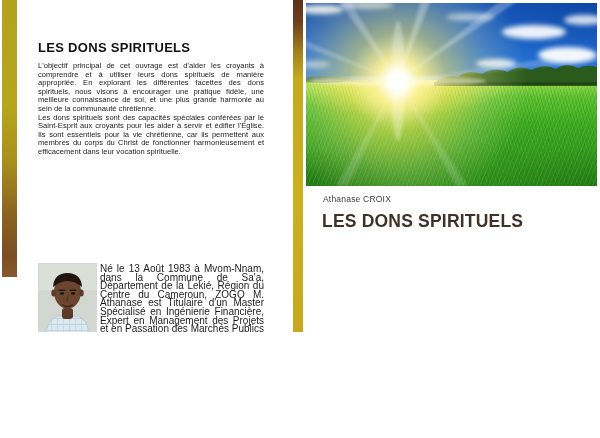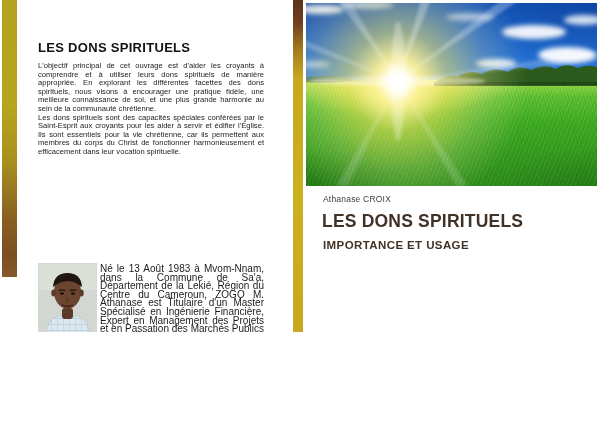--- a/index.html
+++ b/index.html
@@ -225,21 +225,20 @@
         <polygon points="92,78 150,183 162,183" opacity=".16"></polygon>
         <polygon points="92,78 30,183 42,183" opacity=".16"></polygon>
         <ellipse cx="92" cy="78" rx="88" ry="5" opacity=".4"></ellipse>
         <ellipse cx="92" cy="78" rx="7" ry="60" opacity=".3"></ellipse>
       </g>
     </svg>
   </div>
 
   <div class="abs fc-author">Athanase CROIX</div>
   <div class="abs fc-title">LES DONS SPIRITUELS</div>
-  <div class="abs fc-subtitle">IMPORTANCE ET USAGE</div>
 
   <svg class="abs publisher" width="130" height="76" viewBox="0 0 130 76">
     <defs>
       <linearGradient id="crossGrad" x1="0" y1="0" x2="0.35" y2="1">
         <stop offset="0" stop-color="#4a2a10"></stop>
         <stop offset="0.32" stop-color="#6e4414"></stop>
         <stop offset="0.58" stop-color="#9a6d16"></stop>
         <stop offset="0.78" stop-color="#c49c1c"></stop>
         <stop offset="1" stop-color="#ecd34a"></stop>
       </linearGradient>

